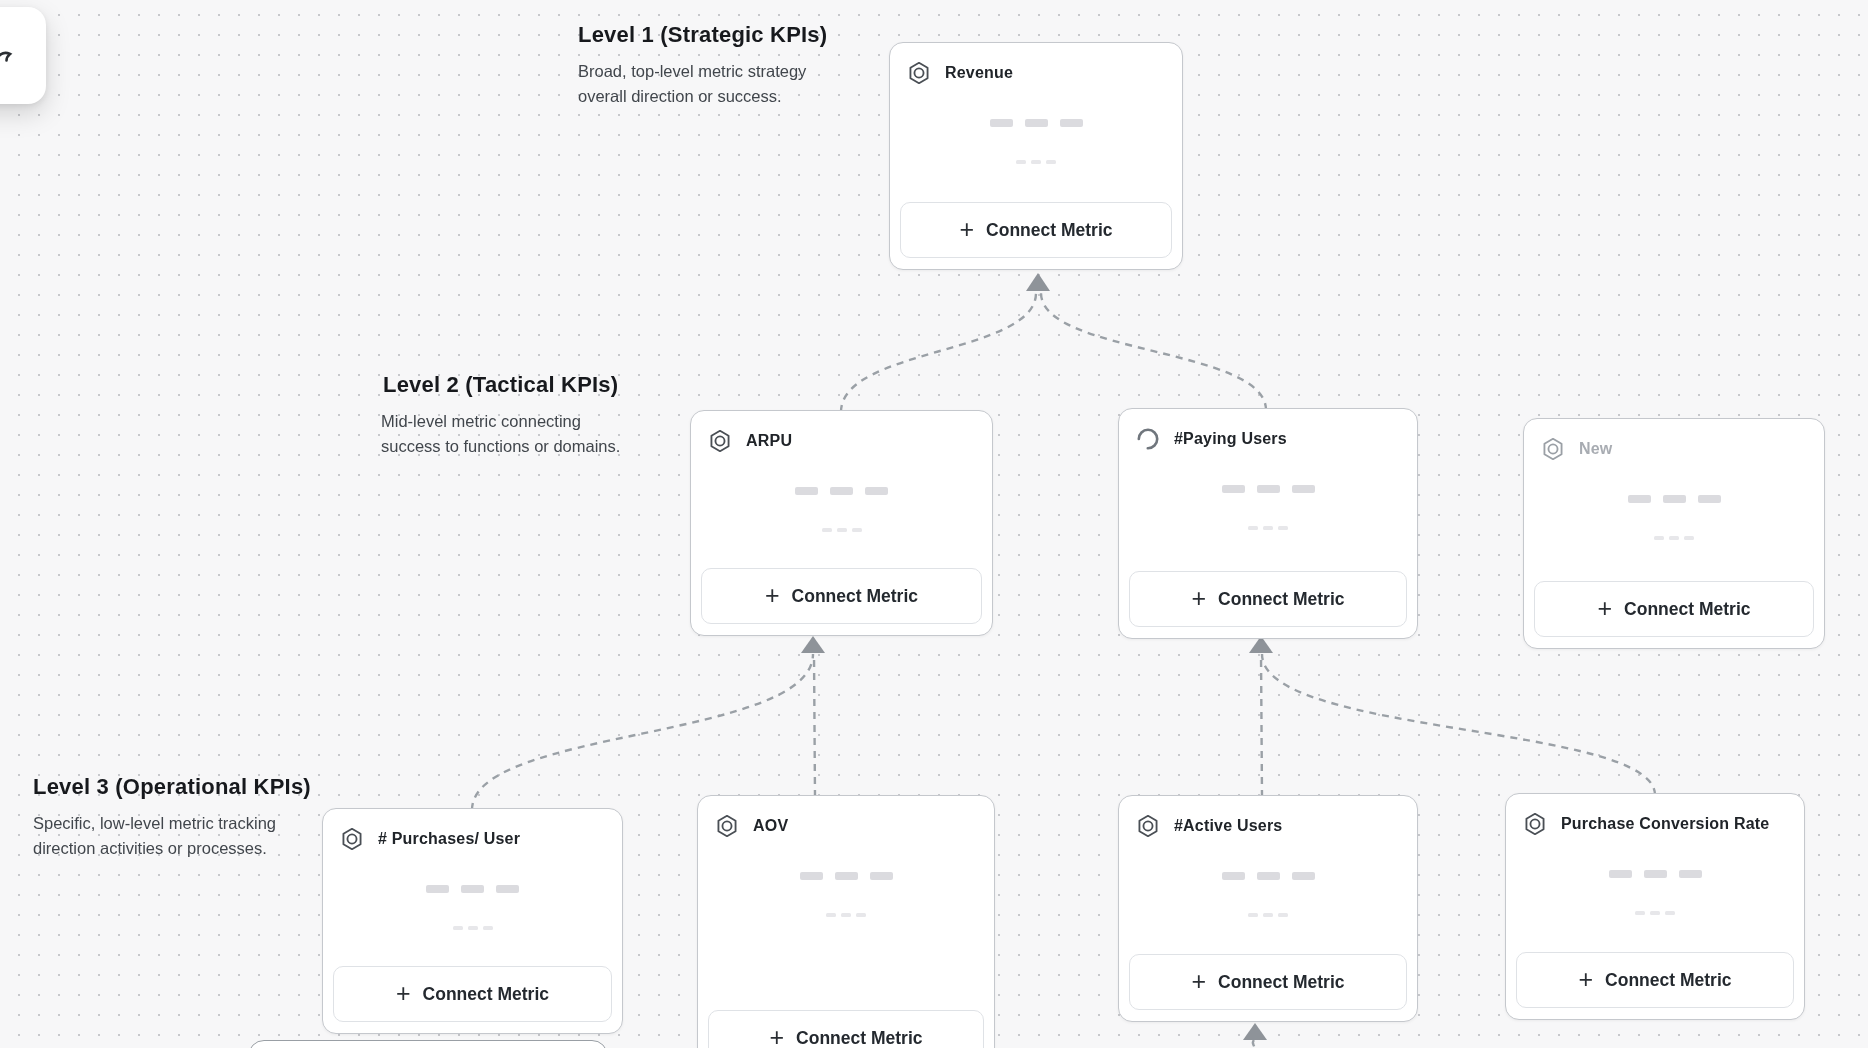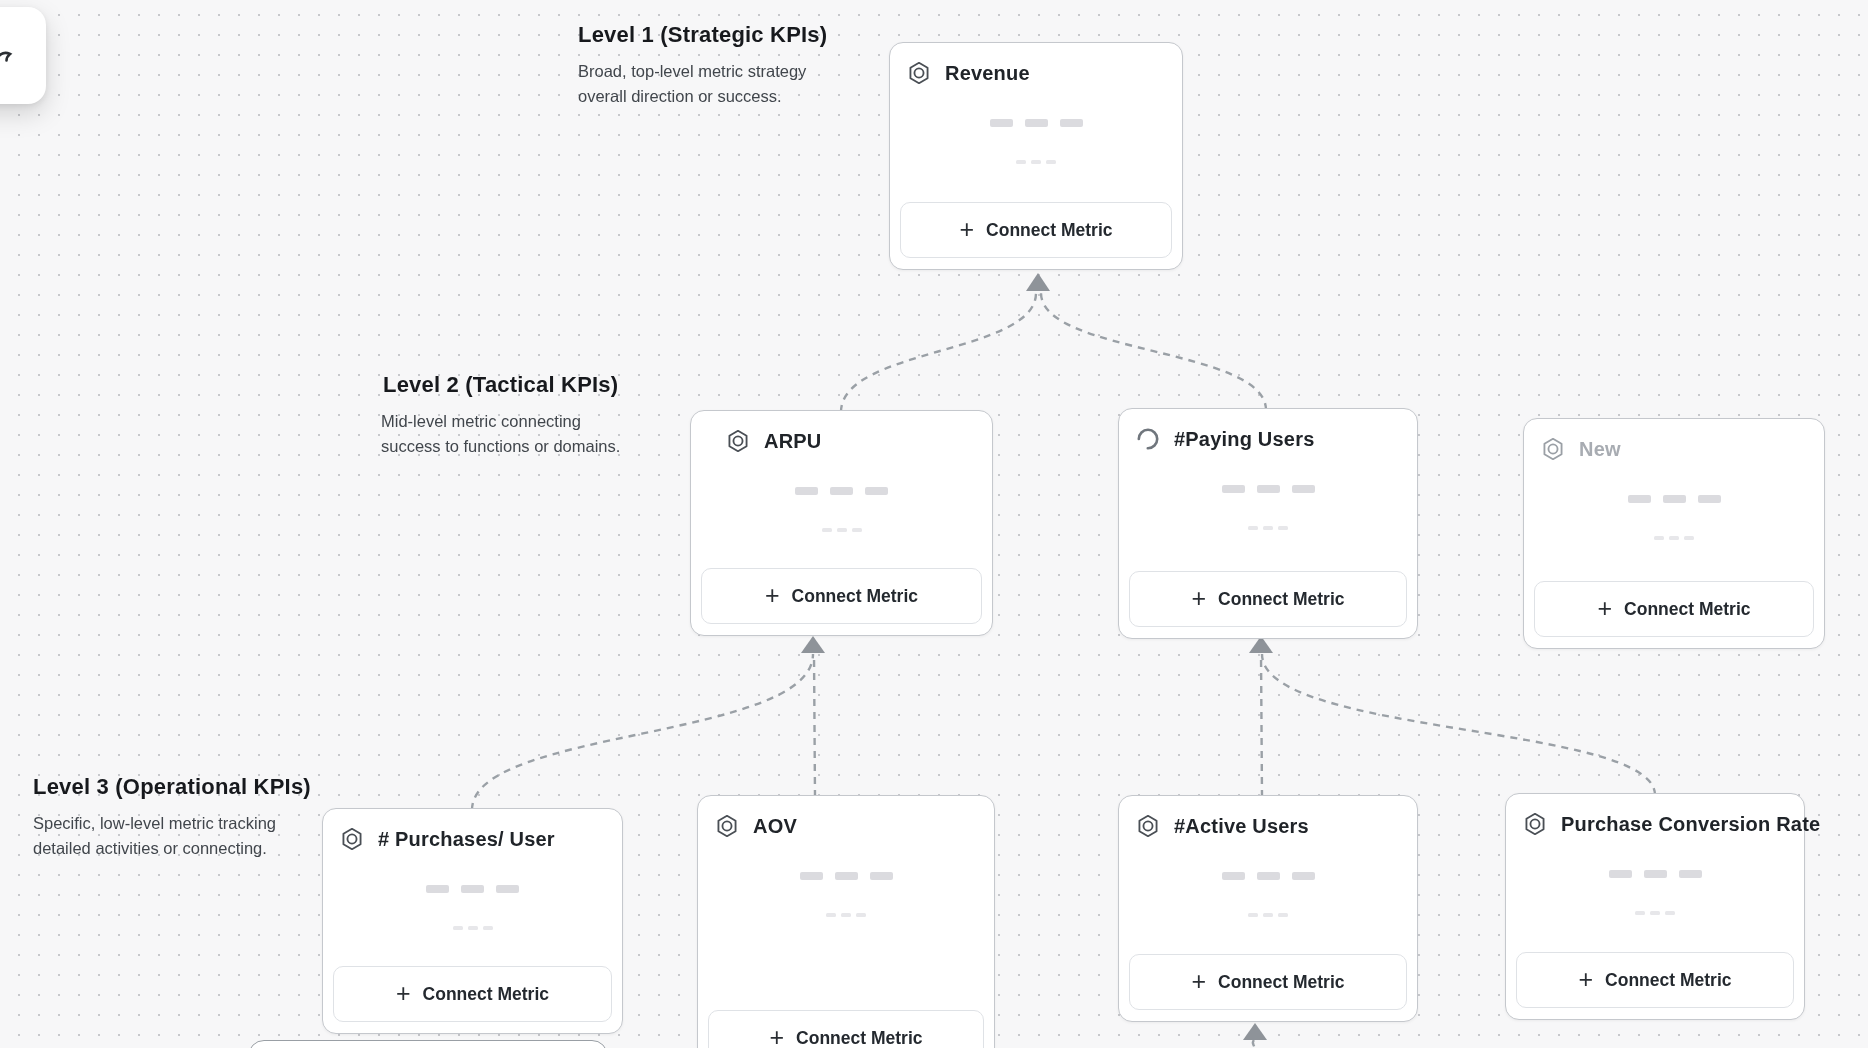--- a/index.html
+++ b/index.html
@@ -19,21 +19,21 @@
   .level-label p{margin:11px 0 0;font-size:16.5px;line-height:25px;color:#41464c;}
 
   .node{
     position:absolute;z-index:3;background:#fff;
     border:1.5px solid #c5c8cd;border-radius:14px;
     box-shadow:0 1px 3px rgba(0,0,0,.05);
     box-sizing:border-box;cursor:default;
   }
   .node header{display:flex;align-items:center;gap:13px;padding:17px 18px 0 16px;}
   .node .icon{width:26px;height:26px;flex:0 0 auto;display:flex;align-items:center;justify-content:center;}
-  .node h3{margin:0;font-size:20px;font-weight:700;color:#202429;letter-spacing:.2px;white-space:nowrap;}
+  .node h3{margin:0;font-size:16px;font-weight:700;color:#202429;letter-spacing:.2px;white-space:nowrap;}
   .node.placeholder h3{color:#a8acb2;font-weight:700;}
 
   .skel-row1{position:absolute;left:0;right:0;top:76px;display:flex;justify-content:center;gap:12px;}
   .skel-row1 span{width:23px;height:8px;border-radius:2px;background:#dbdbdf;}
   .skel-row2{position:absolute;left:0;right:0;top:117px;display:flex;justify-content:center;gap:5px;}
   .skel-row2 span{width:10px;height:3.5px;border-radius:1.5px;background:#e7e7ea;}
 
   .connect-btn{
     position:absolute;left:10px;right:10px;bottom:11px;height:56px;
     background:#fff;border:1.5px solid #dfe2e6;border-radius:10px;
@@ -84,21 +84,21 @@
 
 <section class="level-label" style="left:381px;top:372px;">
   <h2>Level 2 (Tactical KPIs)</h2>
   <p><span>Mid-level metric connecting</span><br>
      <span>success to functions or domains.</span></p>
 </section>
 
 <section class="level-label" style="left:33px;top:774px;">
   <h2>Level 3 (Operational KPIs)</h2>
   <p><span>Specific, low-level metric tracking</span><br>
-     <span>detailed activities or connecting.</span></p>
+     <span>direction activities or processes.</span></p>
 </section>
 
 <article class="node" style="left:889px;top:42px;width:294px;height:228px;">
   <header>
     <span class="icon">
       <svg width="26" height="26" viewBox="0 0 24 24" fill="none" stroke="#4a4f55" stroke-width="1.7" stroke-linejoin="round">
         <path d="M12 2.6 L19.9 7.1 V16.9 L12 21.4 L4.1 16.9 V7.1 Z"></path>
           <circle cx="12" cy="12" r="4.2"></circle>
       </svg>
     </span>
@@ -113,21 +113,21 @@
       <span></span>
       <span></span>
       <span></span>
     </div>
   <button class="connect-btn">
     <span class="plus">+</span>
     <span>Connect Metric</span>
   </button>
 </article>
 
-<article class="node" style="left:690px;top:410px;width:303px;height:226px;padding-left:18px;">
+<article class="node" style="left:690px;top:410px;width:303px;height:226px;">
   <header>
     <span class="icon">
       <svg width="26" height="26" viewBox="0 0 24 24" fill="none" stroke="#4a4f55" stroke-width="1.7" stroke-linejoin="round">
         <path d="M12 2.6 L19.9 7.1 V16.9 L12 21.4 L4.1 16.9 V7.1 Z"></path>
           <circle cx="12" cy="12" r="4.2"></circle>
       </svg>
     </span>
     <h3>ARPU</h3>
   </header>
   <div class="skel-row1">

